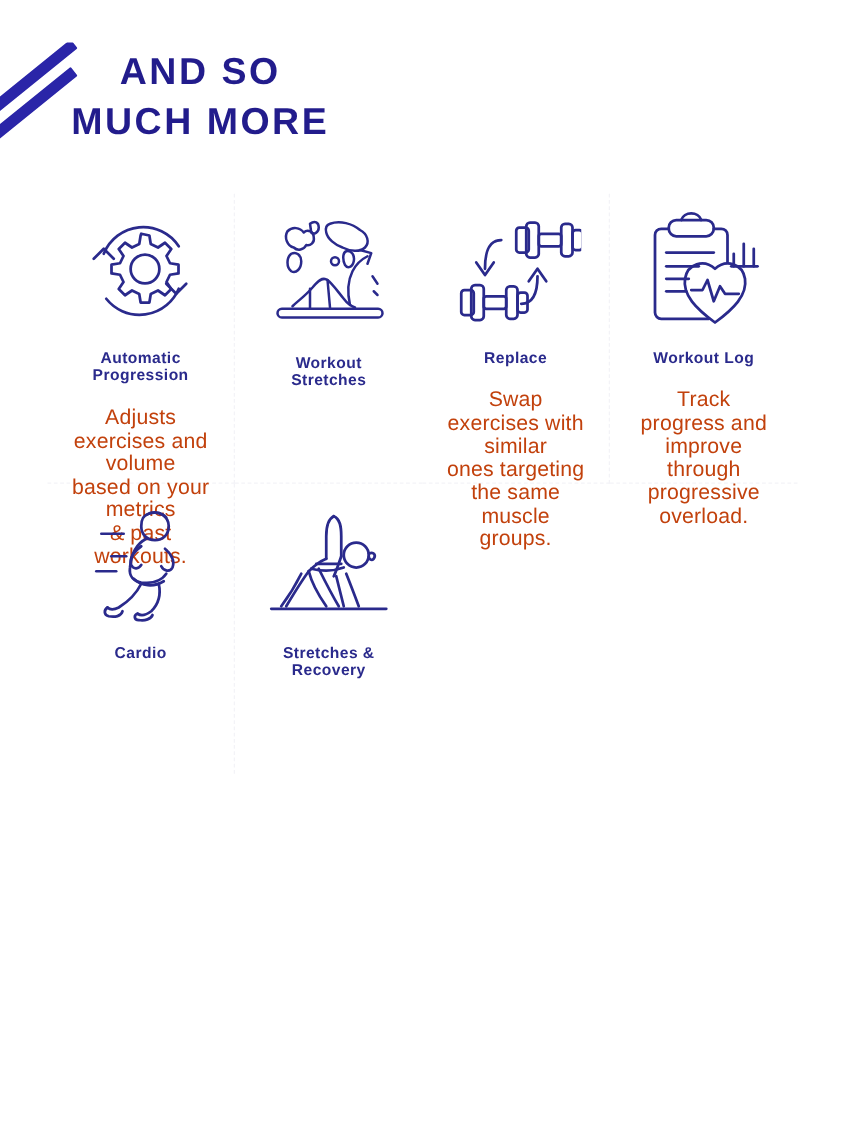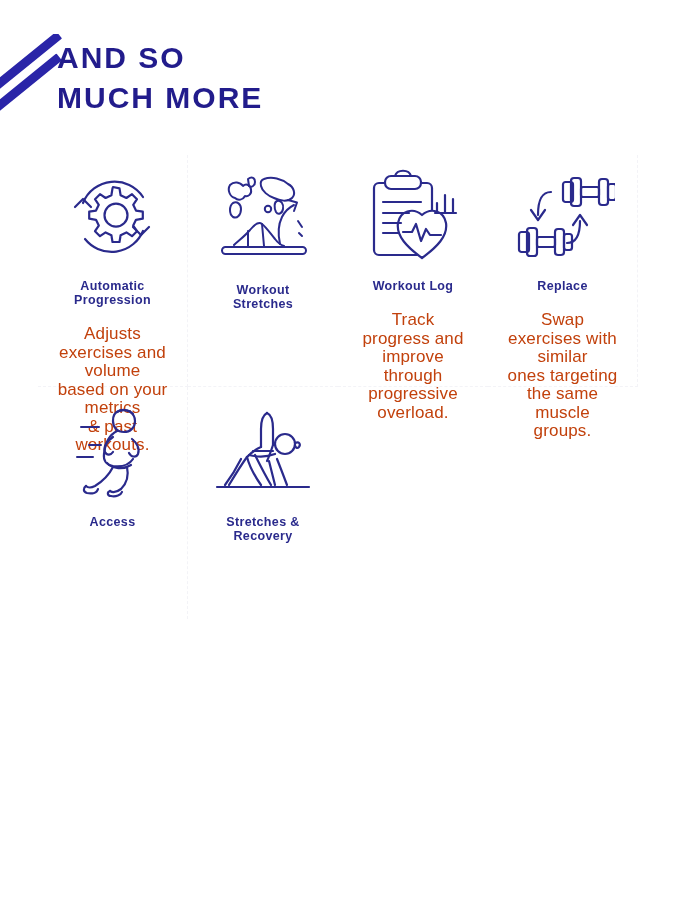--- a/index.html
+++ b/index.html
@@ -19,20 +19,21 @@
     background: #ffffff;
   }
 
   
   .header {
     position: absolute;
     top: 38px;
     left: 0;
     width: 661px;
     height: 100px;
+    text-align: center;
   }
 
   .stripes {
     position: absolute;
     left: -28px;
     top: -4px;
     width: 95px;
     height: 100px;
     overflow: hidden;
   }
@@ -176,50 +177,20 @@
           <path d="M80 33 L89 35.5 L86 44"></path>
           <path d="M90 54 L94 60"></path>
           <path d="M91 66 L94 69"></path>
 
           <rect x="14" y="80" width="84" height="7" rx="3.5"></rect>
         </svg>
       </div>
       <div class="card-title">Workout Stretches</div>
     </div>
 
-    <div class="cell row-1">
-      <div class="icon-wrap">
-        <svg width="108" height="104" viewBox="0 0 108 104" fill="none" stroke="#2A2A8C" stroke-width="2.2" stroke-linecap="round" stroke-linejoin="round">
-
-          <path d="M26 18 H20 A5 5 0 0 0 15 23 V85 A5 5 0 0 0 20 90 H58"></path>
-          <path d="M62 18 H68 A5 5 0 0 1 73 23 V45"></path>
-          <rect x="26" y="11" width="36" height="13" rx="6"></rect>
-          <path d="M36 11 C38 4 50 4 52 11"></path>
-
-          <path d="M24 37 H62"></path>
-          <path d="M24 48 H50"></path>
-          <path d="M24 58 H42"></path>
-          <path d="M24 68 H40"></path>
-
-          <path d="M78 48 V38"></path>
-          <path d="M86 48 V30"></path>
-          <path d="M94 48 V34"></path>
-          <path d="M76 48 H97"></path>
-
-          <path d="M63 50 C54 42 41 46 39 58 C37 71 48 82 63 93 C78 82 89 71 87 58 C85 46 72 42 63 50 Z"></path>
-
-          <path d="M44 67 H53 L57 59 L62 76 L67 64 L71 70 H82"></path>
-        </svg>
-      </div>
-      <div class="card-title">Workout Log</div>
-      <div class="card-desc">Track progress and
-improve through
-progressive overload.</div>
-    </div>
-
     <div class="cell col-left row-1">
       <div class="icon-wrap">
         <svg width="104" height="104" viewBox="0 0 104 104" fill="none" stroke="#2A2A8C" stroke-width="2.2" stroke-linecap="round" stroke-linejoin="round">
 
           <g transform="translate(50,10)">
             <rect x="2" y="7" width="10" height="20" rx="2.5"></rect>
             <rect x="10" y="3" width="10" height="28" rx="3"></rect>
             <rect x="20" y="12" width="18" height="10" rx="2"></rect>
             <rect x="38" y="4" width="9" height="26" rx="3"></rect>
             <rect x="47" y="9" width="8" height="16" rx="2.5"></rect>
@@ -239,20 +210,50 @@
           <path d="M56 78 C66 78 69 69 69 56"></path>
           <path d="M62 60 L69 50 L76 60"></path>
         </svg>
       </div>
       <div class="card-title">Replace</div>
       <div class="card-desc">Swap exercises with similar
 ones targeting the same
 muscle groups.</div>
     </div>
 
+    <div class="cell row-1">
+      <div class="icon-wrap">
+        <svg width="108" height="104" viewBox="0 0 108 104" fill="none" stroke="#2A2A8C" stroke-width="2.2" stroke-linecap="round" stroke-linejoin="round">
+
+          <path d="M26 18 H20 A5 5 0 0 0 15 23 V85 A5 5 0 0 0 20 90 H58"></path>
+          <path d="M62 18 H68 A5 5 0 0 1 73 23 V45"></path>
+          <rect x="26" y="11" width="36" height="13" rx="6"></rect>
+          <path d="M36 11 C38 4 50 4 52 11"></path>
+
+          <path d="M24 37 H62"></path>
+          <path d="M24 48 H50"></path>
+          <path d="M24 58 H42"></path>
+          <path d="M24 68 H40"></path>
+
+          <path d="M78 48 V38"></path>
+          <path d="M86 48 V30"></path>
+          <path d="M94 48 V34"></path>
+          <path d="M76 48 H97"></path>
+
+          <path d="M63 50 C54 42 41 46 39 58 C37 71 48 82 63 93 C78 82 89 71 87 58 C85 46 72 42 63 50 Z"></path>
+
+          <path d="M44 67 H53 L57 59 L62 76 L67 64 L71 70 H82"></path>
+        </svg>
+      </div>
+      <div class="card-title">Workout Log</div>
+      <div class="card-desc">Track progress and
+improve through
+progressive overload.</div>
+    </div>
+
     <div class="cell col-left row-2">
       <div class="icon-wrap">
         <svg width="104" height="104" viewBox="0 0 104 104" fill="none" stroke="#2A2A8C" stroke-width="2.2" stroke-linecap="round" stroke-linejoin="round">
 
           <path d="M58 12 C66 9 74 14 74 22 C74 29 69 33 63 33 C56 33 52 28 52 22 C52 17 54 13 58 12 Z"></path>
           <path d="M56 13 C60 10 68 10 72 15"></path>
 
           <path d="M56 32 C48 36 44 45 43 55 C42 62 46 66 52 67 C60 68 68 66 72 60"></path>
 
           <path d="M52 38 C46 42 42 48 44 53 C46 57 50 56 52 53"></path>
@@ -264,21 +265,21 @@
           <path d="M25 87 C22 89 22 93 26 94 C31 95 36 94 37 90"></path>
 
           <path d="M66 68 C68 77 66 84 60 90 C56 93 52 94 49 92"></path>
           <path d="M49 92 C46 93 46 97 50 97 C55 98 60 96 61 93"></path>
 
           <path d="M20 28 H38" stroke-width="2"></path>
           <path d="M28 46 H40" stroke-width="2"></path>
           <path d="M16 58 H32" stroke-width="2"></path>
         </svg>
       </div>
-      <div class="card-title">Access</div>
+      <div class="card-title">Cardio</div>
     </div>
 
     <div class="cell row-2">
       <div class="icon-wrap">
         <svg width="108" height="104" viewBox="0 0 108 104" fill="none" stroke="#2A2A8C" stroke-width="2.2" stroke-linecap="round" stroke-linejoin="round">
 
           <path d="M58 14 C54 16 52 22 52 30 L52 48"></path>
           <path d="M58 14 C63 16 64 22 64 30 L64 46"></path>
 
           <circle cx="76" cy="45" r="10"></circle>

